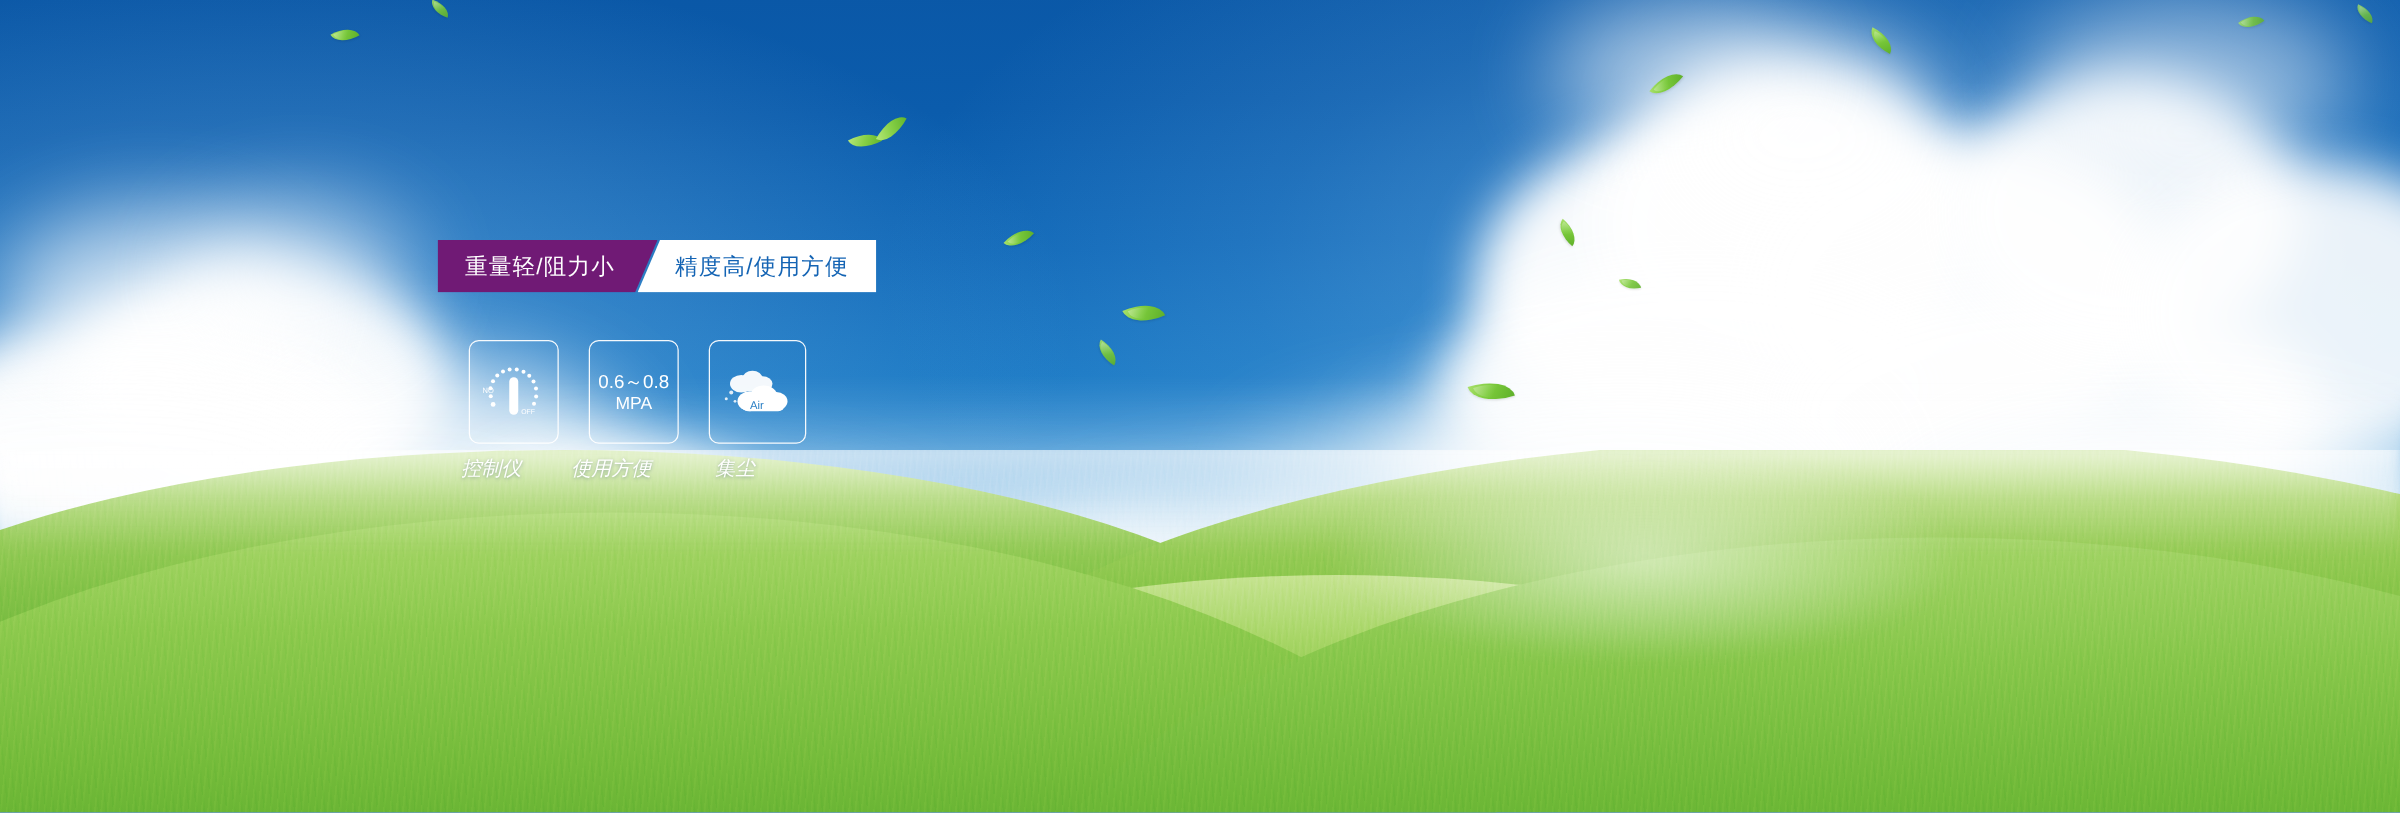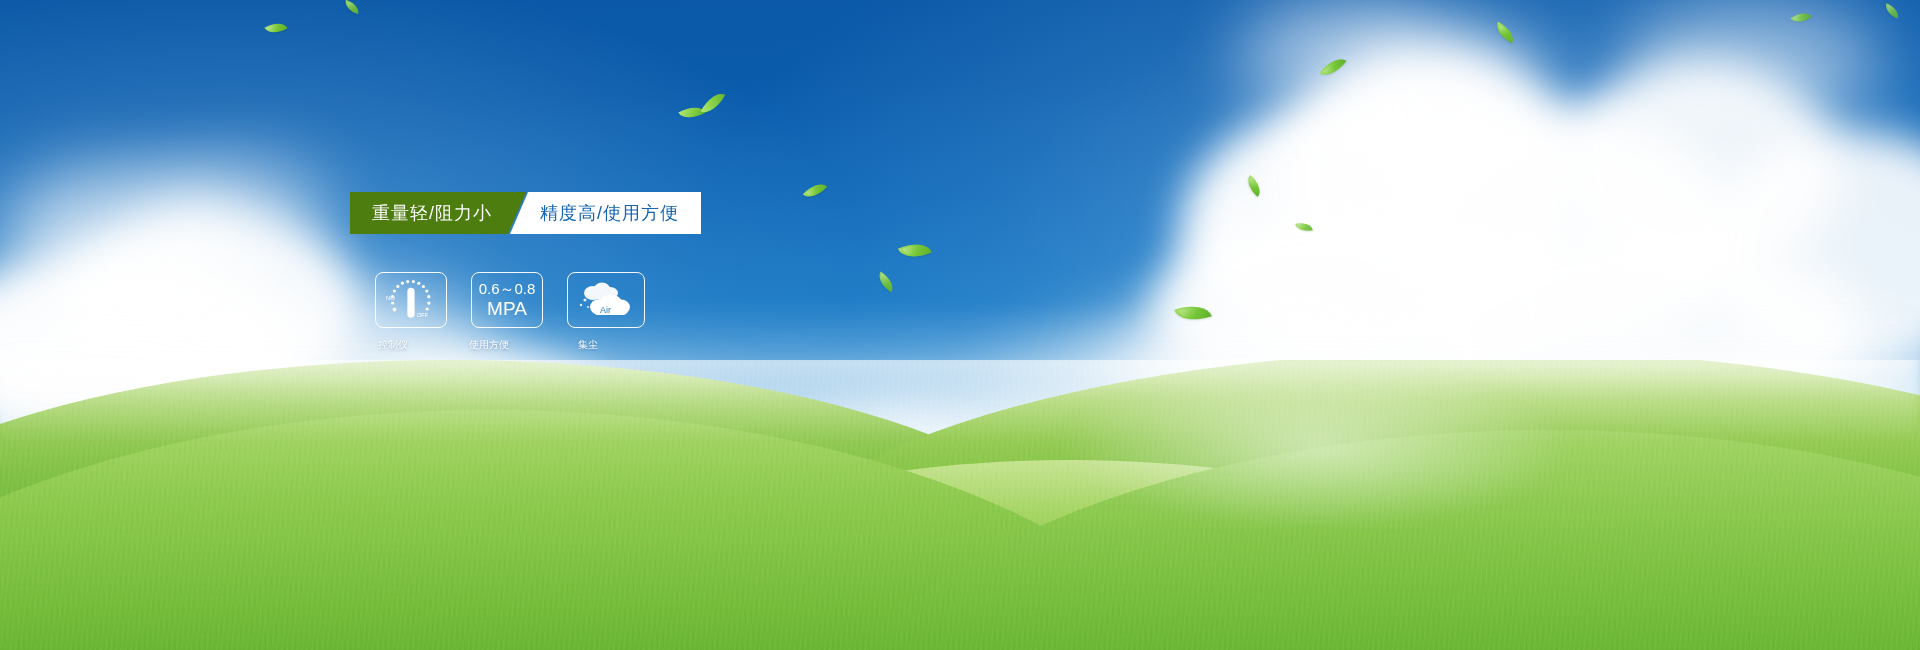--- a/index.html
+++ b/index.html
@@ -148,50 +148,51 @@
     border-radius:0 100% 0 100%;
   }
 
   
   .tags { position:absolute; left:350px; top:192px; display:flex; height:42px; }
   .tag {
     display:flex; align-items:center; justify-content:center;
     font-size:18px; letter-spacing:1px; white-space:nowrap;
   }
   .tag-dark {
-    background:#4d7c0f; color:#ffffff;
+    background:#701a75; color:#ffffff;
     padding:0 24px 0 22px;
     clip-path:polygon(0 0, 100% 0, calc(100% - 18px) 100%, 0 100%);
     padding-right:34px;
   }
   .tag-light {
     background:#ffffff; color:#1464b4;
     margin-left:-16px;
     padding:0 22px 0 30px;
     clip-path:polygon(18px 0, 100% 0, 100% 100%, 0 100%);
     text-align:right;
   }
 
   
   .features { position:absolute; left:357px; top:272px; display:flex; gap:24px; }
   .feature { width:72px; display:flex; flex-direction:column; align-items:center; }
   .fbox {
-    width:72px; height:56px;
+    width:72px; height:83px;
     border:1.6px solid rgba(255,255,255,.95);
     border-radius:8px;
     display:flex; flex-direction:column; align-items:center; justify-content:center;
     color:#ffffff;
     font-size:14px; line-height:1.15; text-align:right;
     letter-spacing:0px;
     margin-left:36px;
   }
   .fbox .ln { display:block; white-space:nowrap; }
   .fcap {
-    margin-top:10px; color:#ffffff; font-size:10px; white-space:nowrap;
+    margin-top:10px; color:#ffffff; font-size:16px; white-space:nowrap;
     text-shadow:0 1px 3px rgba(0,40,90,.35);
+    font-style:italic;
   }
   .feature.w-wide, .feature.w-wide .fbox { width:78px; }
 
   svg { display:block; }
 </style>
 </head>
 <body>
 
 <div class="banner">
 
@@ -296,21 +297,21 @@
             <text x="3" y="26" font-family="Liberation Sans, sans-serif" font-size="6" fill="#ffffff">NO</text>
             <text x="34" y="43" font-family="Liberation Sans, sans-serif" font-size="5.5" fill="#ffffff">OFF</text>
           </svg>
         </div>
         <div class="fcap">控制仪</div>
       </div>
 
       <div class="feature">
         <div class="fbox">
           <span class="ln" style="font-size:15px;">0.6～0.8</span>
-          <span class="ln" style="font-size:19px;">MPA</span>
+          <span class="ln" style="font-size:14px;">MPA</span>
         </div>
         <div class="fcap">使用方便</div>
       </div>
 
 
 
       <div class="feature w-wide">
         <div class="fbox">
           <svg width="60" height="48" viewBox="0 0 60 48">
 

